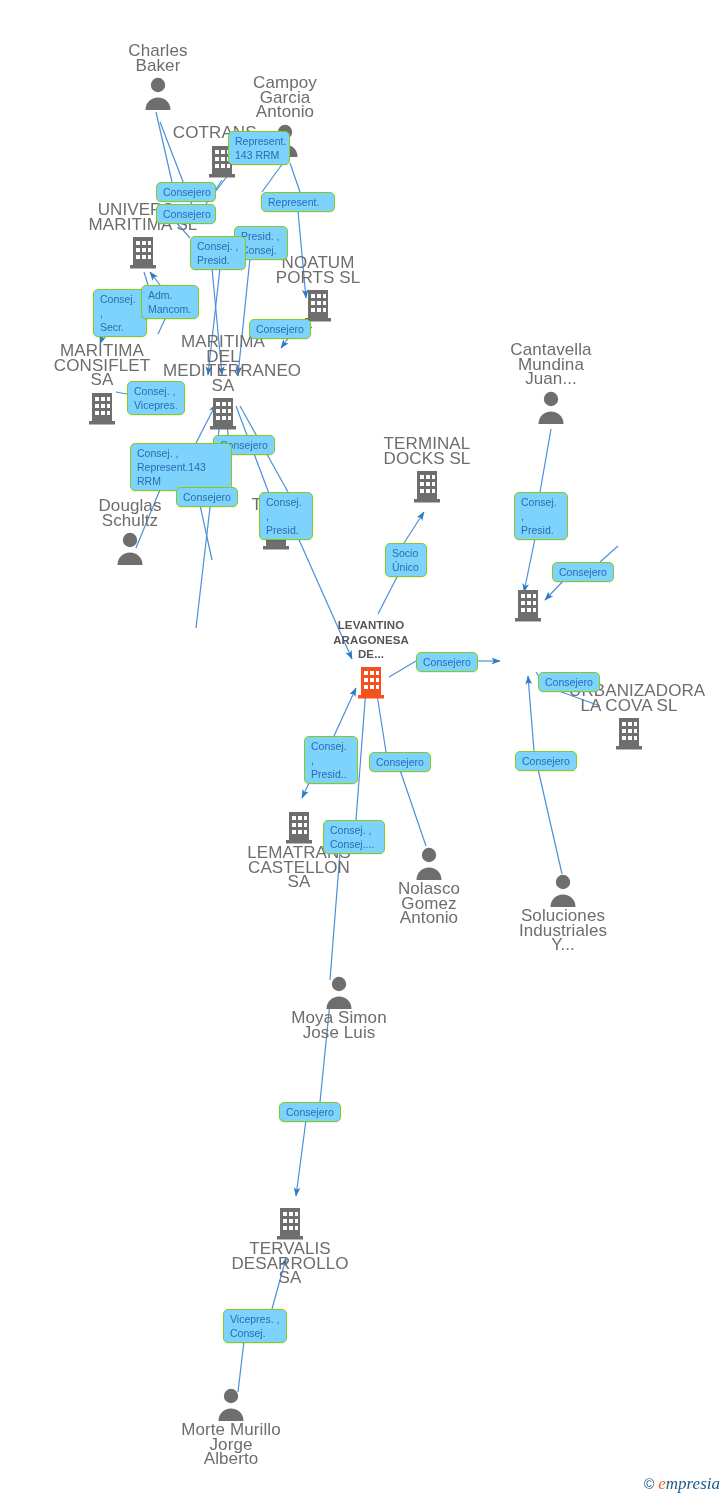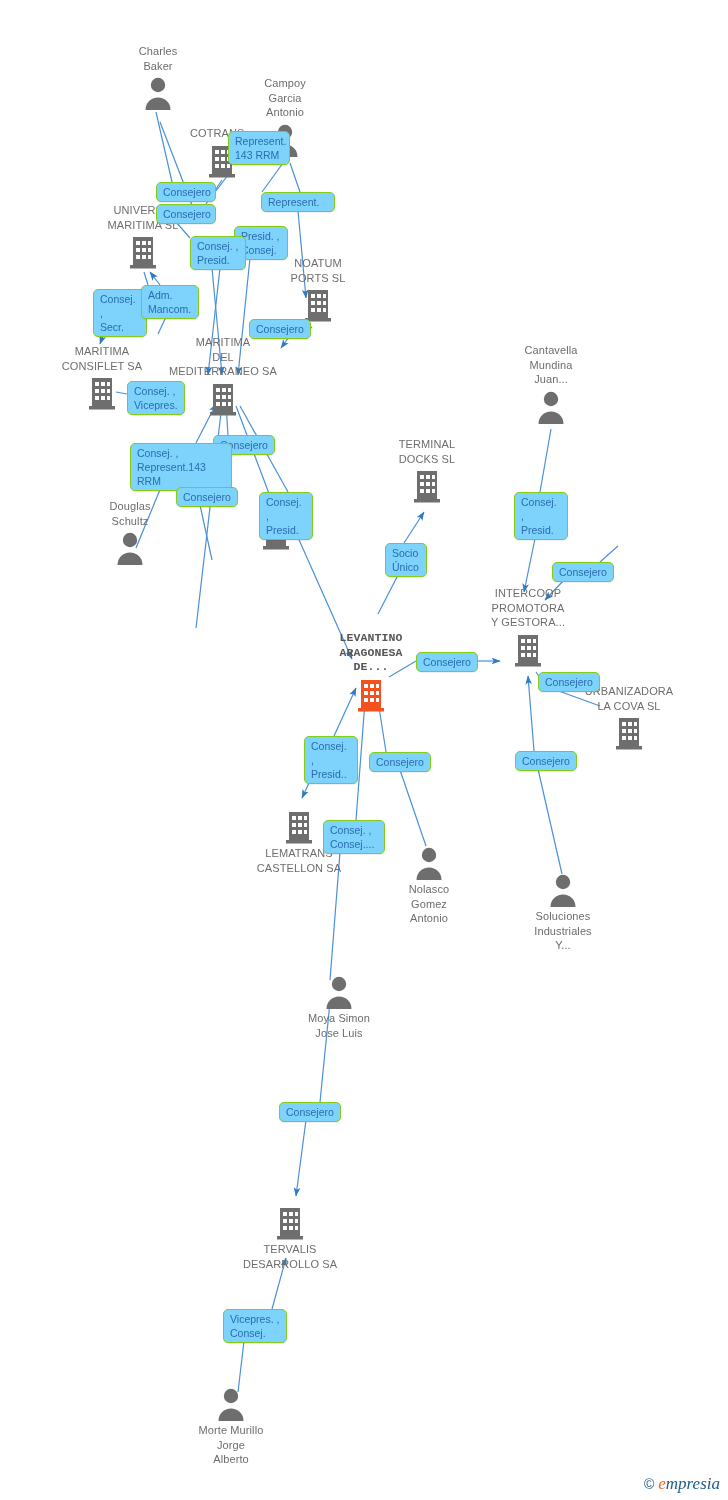--- a/index.html
+++ b/index.html
@@ -33,21 +33,21 @@
     line-height: 14.5px;
   }
   .node .glyph {
     display: block;
     margin: 0 auto;
     width: 34px;
     height: 36px;
   }
   .node .cap {
     display: block;
-    font-size: 11px;
+    font-size: 17px;
     color: #6d6d6d;
     letter-spacing: 0.1px;
     white-space: pre-line;
   }
   .node.label-above .cap { margin-bottom: 1px; }
   .node.label-below .cap { margin-top: 2px; }
   .node.focus .cap {
     color: #555;
     font-weight: bold;
     font-size: 11.5px;
@@ -353,41 +353,38 @@
 Mundina
 Juan...</span>
     <svg class="glyph" viewBox="0 0 34 36">
         <circle cx="17" cy="11" r="7.2" fill="#6e6e6e"></circle>
         <path d="M4.5 36c0-7.5 5.6-12.4 12.5-12.4S29.5 28.5 29.5 36z" fill="#6e6e6e"></path>
       </svg>
   </div>
 
 
   <div class="node label-above" style="left:528px; top:586px;">
-    <span class="cap">INTERCOOP
-PROMOTORA
-Y GESTORA...</span>
-    <svg class="glyph" viewBox="0 0 34 36">
-        <rect x="7" y="4" width="20" height="29" fill="#6e6e6e"></rect>
-        <rect x="4" y="32" width="26" height="3.5" fill="#6e6e6e"></rect>
-        <g fill="#fff">
-          <rect x="10" y="8" width="4" height="4"></rect>
-          <rect x="16" y="8" width="4" height="4"></rect>
-          <rect x="22" y="8" width="3" height="4"></rect>
-          <rect x="10" y="15" width="4" height="4"></rect>
-          <rect x="16" y="15" width="4" height="4"></rect>
-          <rect x="22" y="15" width="3" height="4"></rect>
-          <rect x="10" y="22" width="4" height="4"></rect>
-          <rect x="16" y="22" width="4" height="4"></rect>
-          <rect x="22" y="22" width="3" height="4"></rect>
-        </g>
-      </svg>
-  </div>
-
-  <div class="node label-above focus" style="left:371px; top:631px;font-family:Liberation Mono, monospace;">
+    <svg class="glyph" viewBox="0 0 34 36">
+        <rect x="7" y="4" width="20" height="29" fill="#6e6e6e"></rect>
+        <rect x="4" y="32" width="26" height="3.5" fill="#6e6e6e"></rect>
+        <g fill="#fff">
+          <rect x="10" y="8" width="4" height="4"></rect>
+          <rect x="16" y="8" width="4" height="4"></rect>
+          <rect x="22" y="8" width="3" height="4"></rect>
+          <rect x="10" y="15" width="4" height="4"></rect>
+          <rect x="16" y="15" width="4" height="4"></rect>
+          <rect x="22" y="15" width="3" height="4"></rect>
+          <rect x="10" y="22" width="4" height="4"></rect>
+          <rect x="16" y="22" width="4" height="4"></rect>
+          <rect x="22" y="22" width="3" height="4"></rect>
+        </g>
+      </svg>
+  </div>
+
+  <div class="node label-above focus" style="left:371px; top:618px;">
     <span class="cap">LEVANTINO
 ARAGONESA
 DE...</span>
     <svg class="glyph" viewBox="0 0 34 36">
         <rect x="7" y="4" width="20" height="29" fill="#f4511e"></rect>
         <rect x="4" y="32" width="26" height="3.5" fill="#f4511e"></rect>
         <g fill="#fff">
           <rect x="10" y="8" width="4" height="4"></rect>
           <rect x="16" y="8" width="4" height="4"></rect>
           <rect x="22" y="8" width="3" height="4"></rect>

